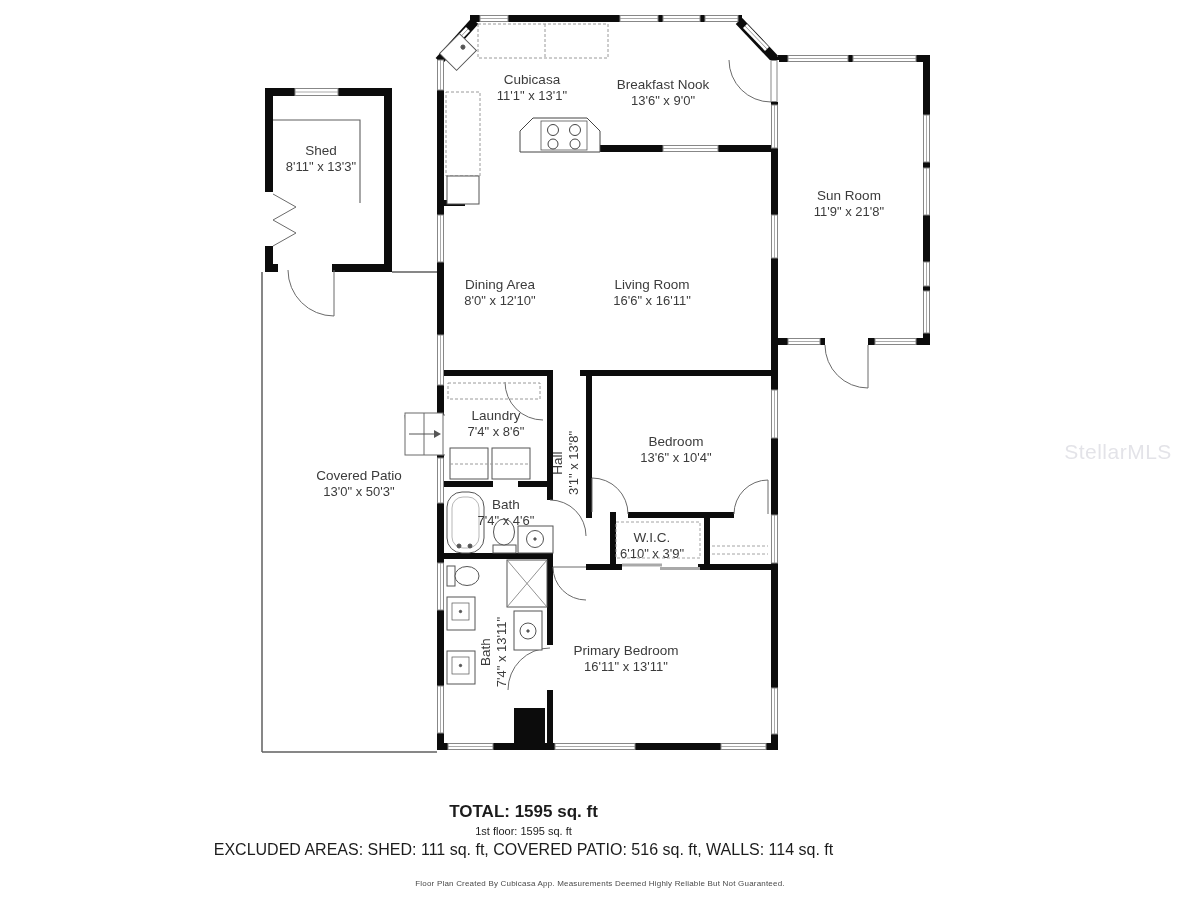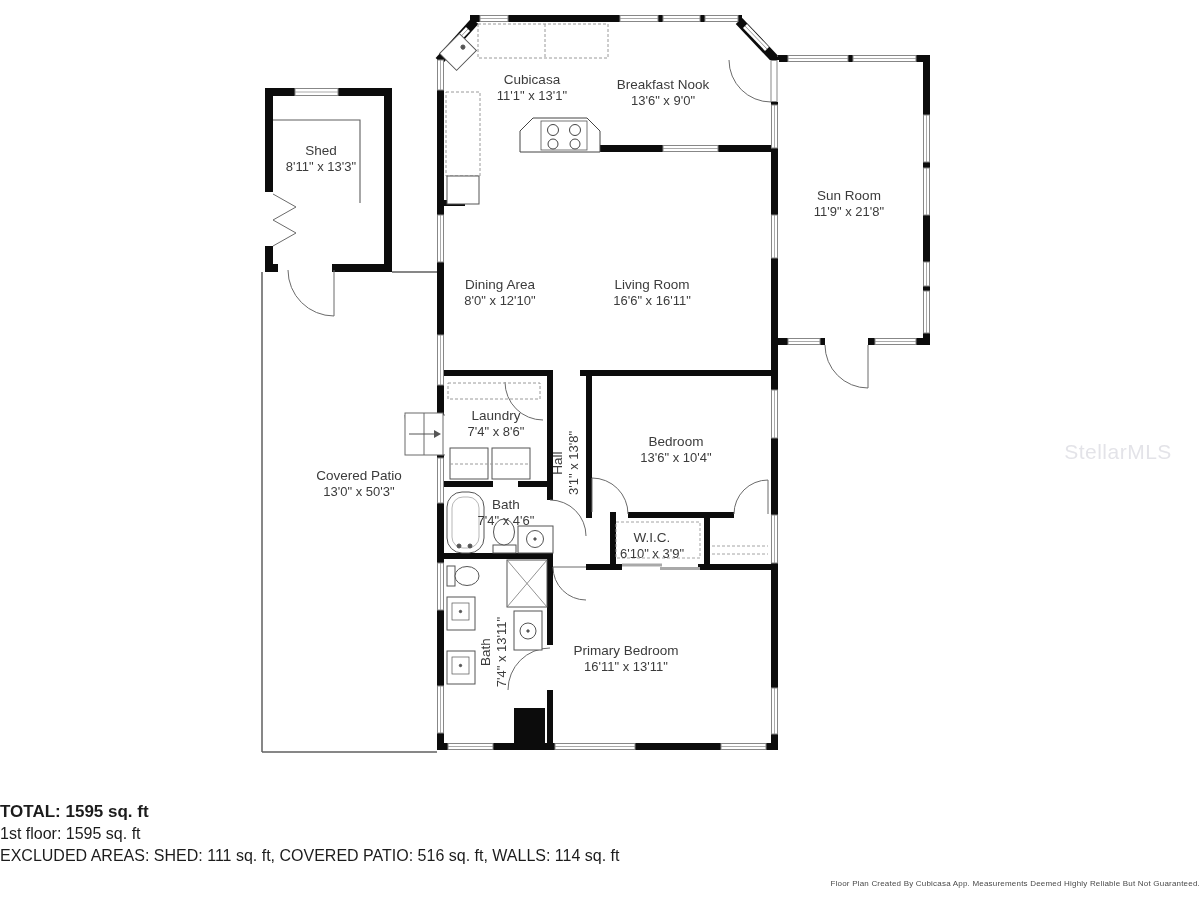--- a/index.html
+++ b/index.html
@@ -4,25 +4,25 @@
 <style>
   html,body{margin:0;padding:0;background:#fff;}
   .canvas{position:relative;width:1200px;height:900px;background:#ffffff;overflow:hidden;
           font-family:"Liberation Sans",sans-serif;}
   svg{position:absolute;left:0;top:0;}
   .room-label{position:absolute;transform:translate(-50%,-50%);text-align:center;
               color:#3b3b3b;font-size:13px;line-height:1.28;white-space:nowrap;}
   .room-label .rn{font-size:13.5px;}
   .room-label .rd{font-size:13px;}
   .rot{transform:translate(-50%,-50%) rotate(-90deg);}
-  .summary{position:absolute;left:0;top:802px;width:1047px;color:#1c1c1c;}
+  .summary{position:absolute;left:0;top:802px;width:1047px;text-align:center;color:#1c1c1c;}
   .summary .total{font-size:17px;font-weight:bold;margin-bottom:3px;}
-  .summary .floor{font-size:16px;margin-bottom:4px;}
+  .summary .floor{font-size:11px;margin-bottom:4px;}
   .summary .excl{font-size:16px;}
-  .disclaimer{position:absolute;left:0;top:879px;width:1200px;text-align:right;
+  .disclaimer{position:absolute;left:0;top:879px;width:1200px;text-align:center;
               font-size:8px;color:#4a4a4a;letter-spacing:.2px;}
   .watermark{position:absolute;left:1038px;top:440px;width:160px;font-size:21px;
              color:rgba(175,175,188,0.35);letter-spacing:.5px;text-align:center;}
 </style>
 </head>
 <body>
 
 <div class="canvas">
 
 <svg width="1200" height="900" viewBox="0 0 1200 900">

